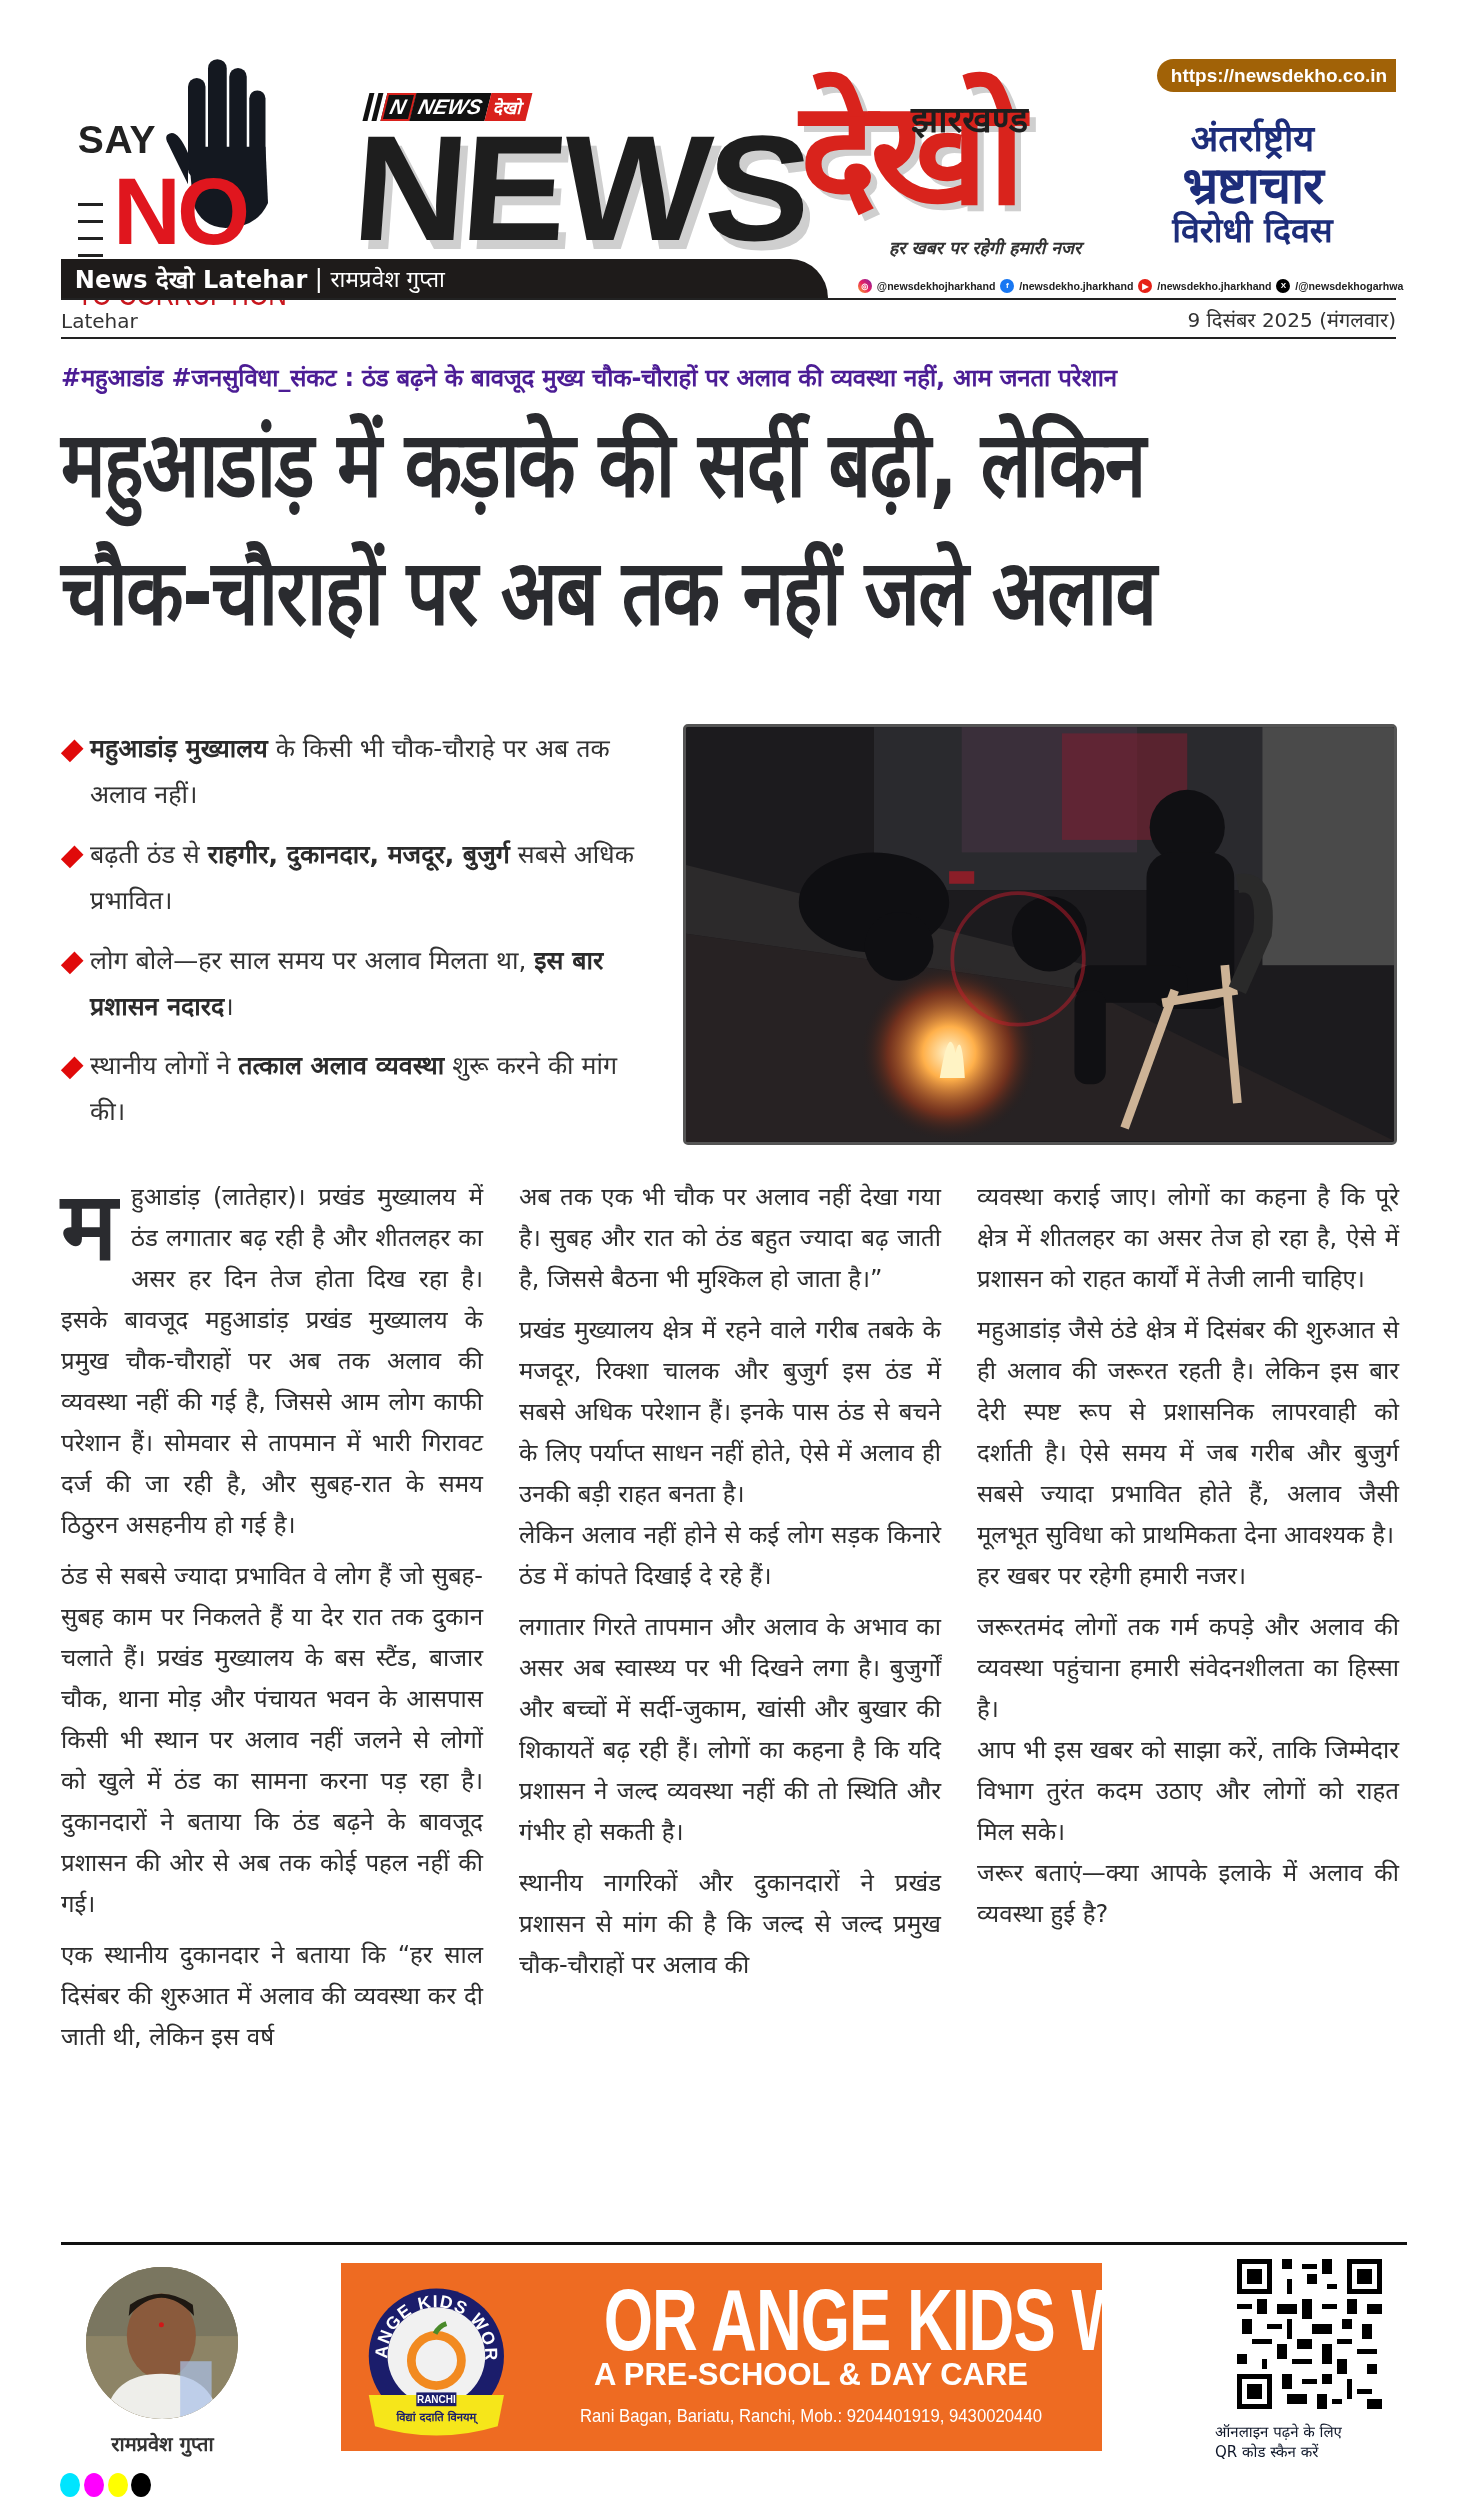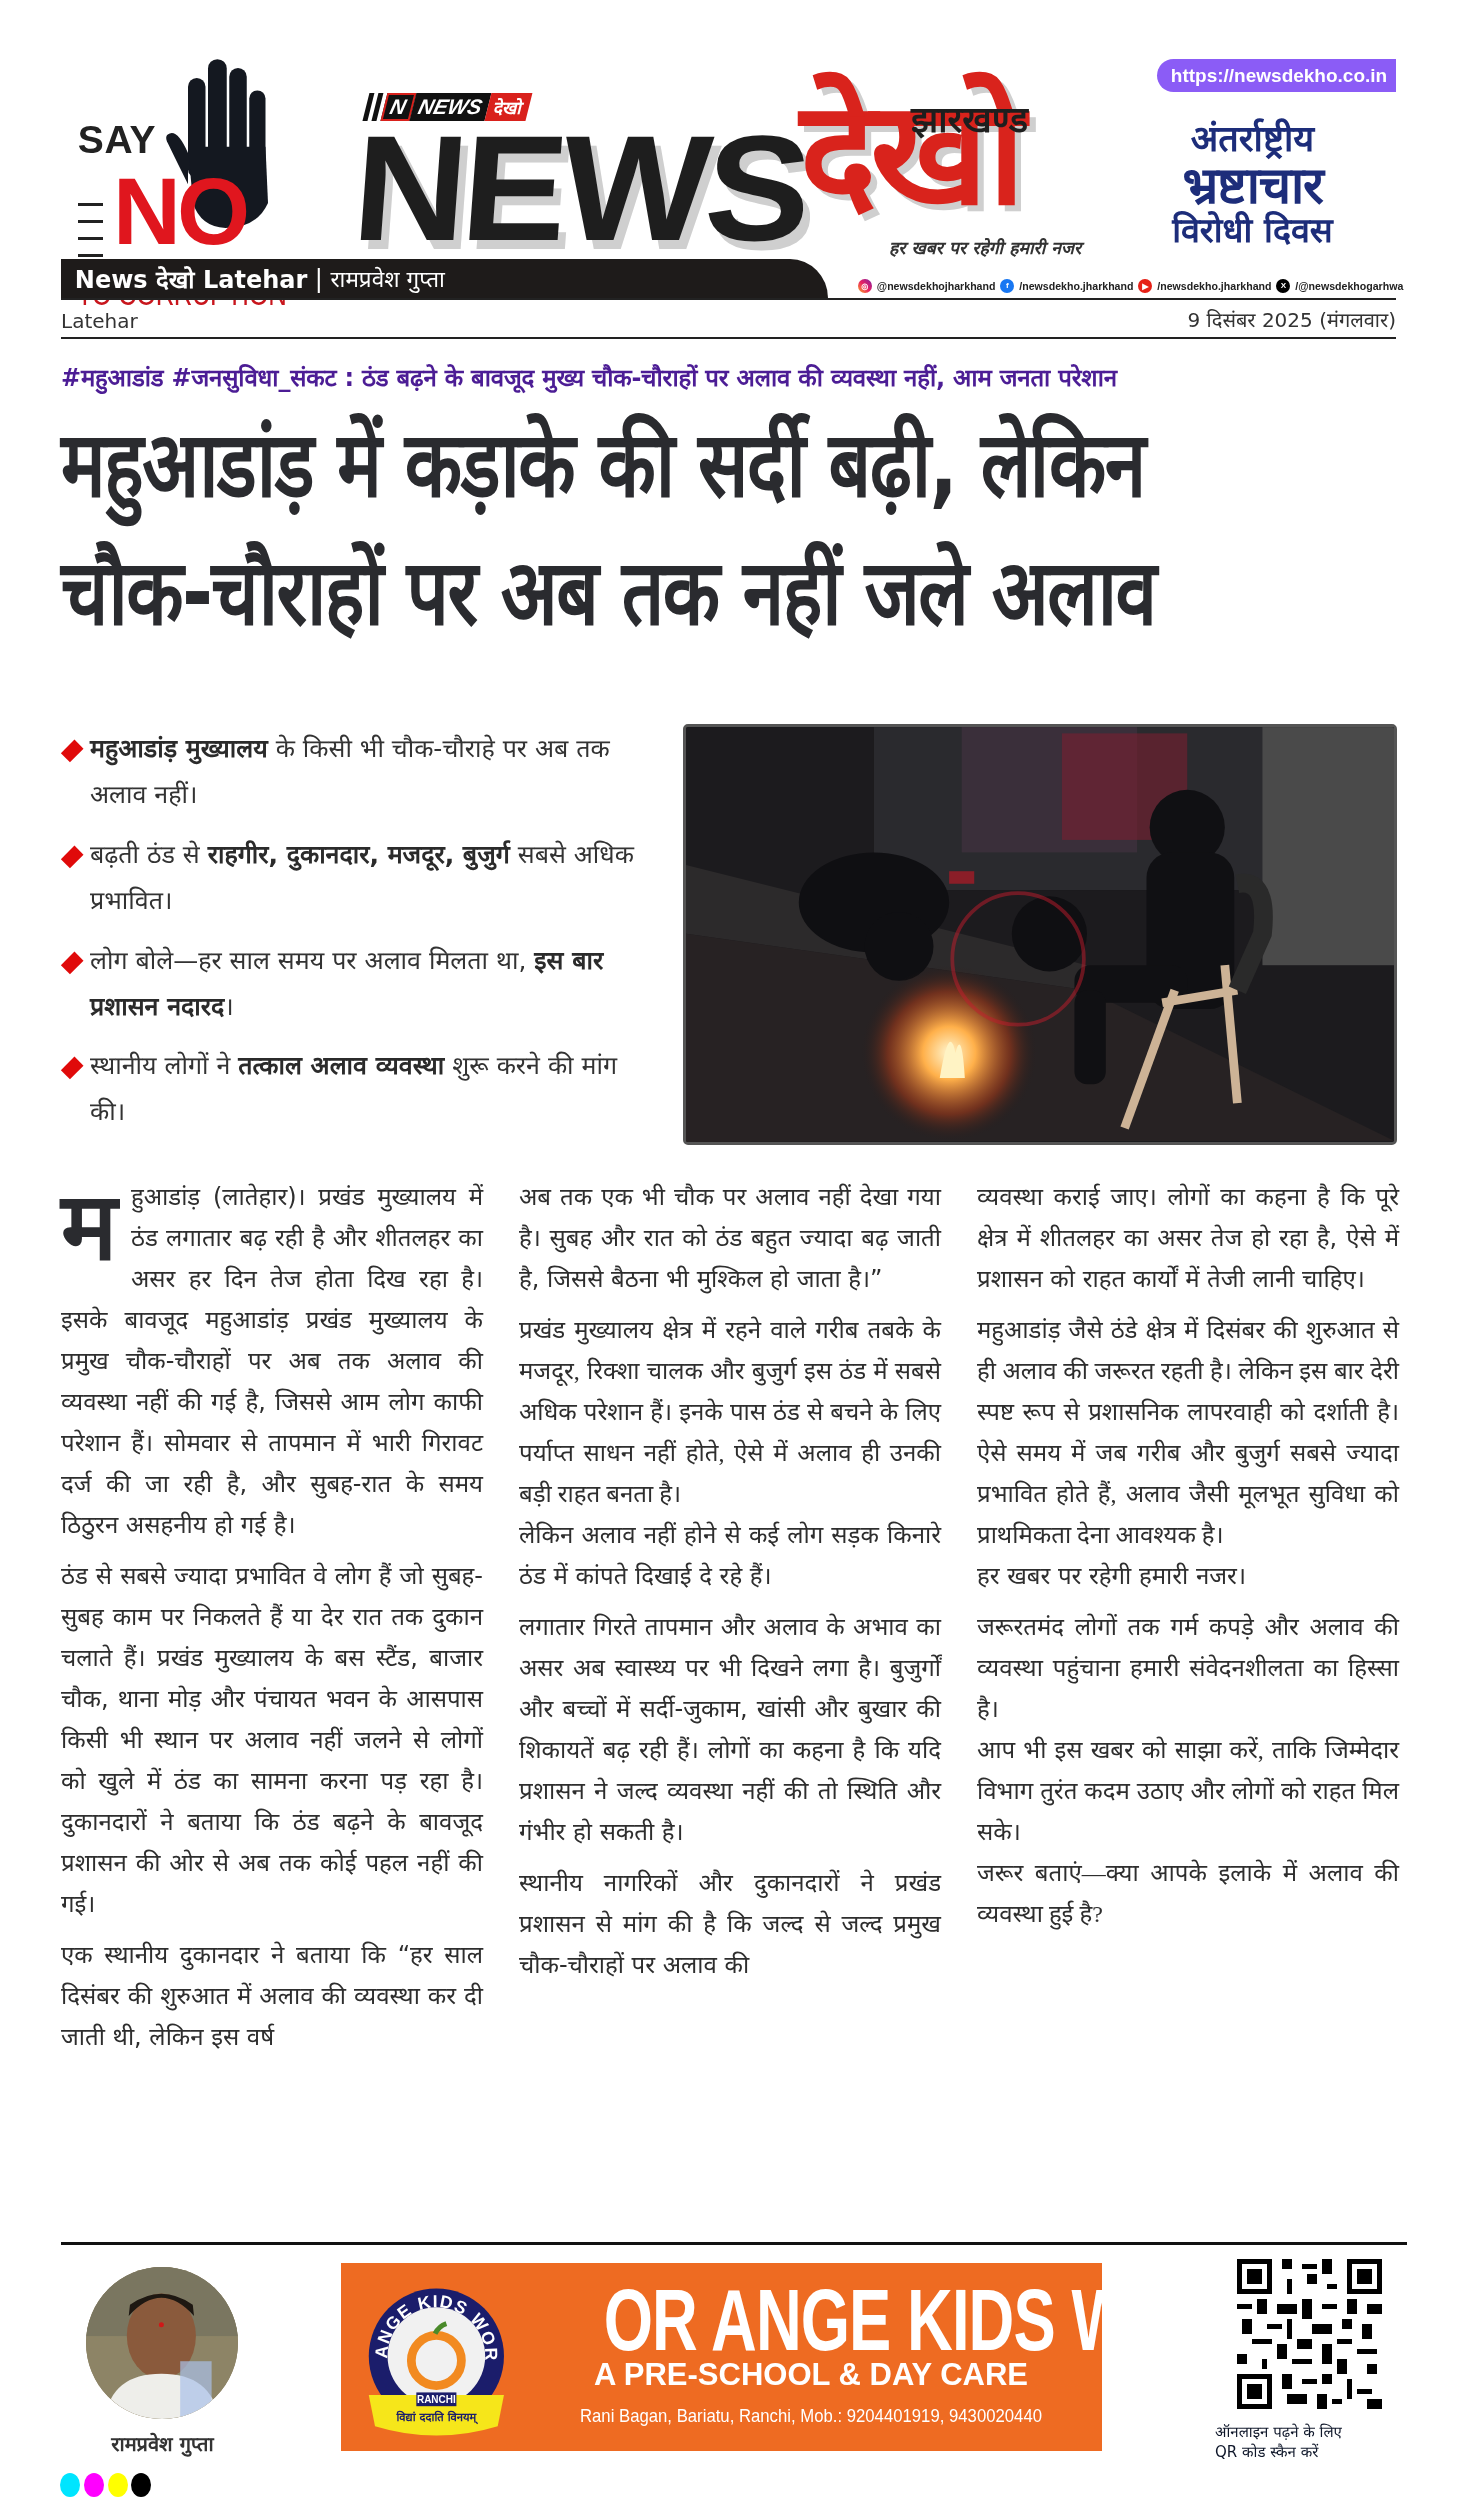--- a/index.html
+++ b/index.html
@@ -20,21 +20,21 @@
   .brand-small .slash { width: 5px; height: 27.6px; background: #111; margin-right: 3.8px; }
   .brand-small .nbox { width: 29px; height: 27.6px; background: #111; border: 2.5px solid #d9211c; color: #fff; font: bold italic 21px "Liberation Sans", sans-serif; display: flex; align-items: center; justify-content: center; }
   .brand-small .nw { background: #111; color: #fff; height: 27.6px; padding: 0 6.3px; font: bold italic 21px "Liberation Sans", sans-serif; display:flex; align-items:center; }
   .brand-small .dk { background: #d9211c; color: #fff; height: 27.6px; padding: 0 6.3px; font: bold 17.5px "DejaVu Sans", sans-serif; display:flex; align-items:center; }
 
   .brand-news { position: absolute; left: 354px; top: 113px; font: bold 150px "Liberation Sans", sans-serif; color: #1e1e1e; line-height: 1; letter-spacing: -5px; transform: scaleX(1.05) skewX(-4deg); transform-origin: left; text-shadow: 7.5px 8.8px 0 #cfcfcf; }
   .brand-jh { position: absolute; left: 911px; top: 94px; font: bold 36px "DejaVu Sans", sans-serif; color: #1e1e1e; }
   .brand-dekho { position: absolute; left: 800px; top: 81px; font: bold 144px "DejaVu Sans", sans-serif; color: #d9231c; line-height: 1; letter-spacing: -6.3px; text-shadow: 6.3px 6.3px 0 #cfcfcf; }
   .brand-tag { position: absolute; left: 889px; top: 235px; font: italic bold 17.5px "DejaVu Sans", sans-serif; color: #333; }
 
-  .url-pill { position: absolute; left: 1157px; top: 59px; width: 239px; height: 33px; background: #8b5cf6; border-radius: 19px 0 0 19px; color: #fff; font: bold 19px "Liberation Sans", sans-serif; display: flex; align-items: center; justify-content: flex-end; padding-right: 8.8px; }
+  .url-pill { position: absolute; left: 1157px; top: 59px; width: 239px; height: 33px; background: #a16207; border-radius: 19px 0 0 19px; color: #fff; font: bold 19px "Liberation Sans", sans-serif; display: flex; align-items: center; justify-content: flex-end; padding-right: 8.8px; }
   .acd { position: absolute; left: 1140px; top: 119px; width: 225px; text-align: center; color: #1d2d7a; font-weight: bold; font-family: "DejaVu Sans", sans-serif; }
   .acd .l1 { font-size: 36px; line-height: 1.1; }
   .acd .l2 { font-size: 51px; line-height: 1.05; letter-spacing: -1.3px; }
   .acd .l3 { font-size: 34px; line-height: 1.1; }
 
   .bar-strip { position: absolute; left: 61px; top: 259px; width: 767px; height: 39px; background: #1e1b1a; border-top-right-radius: 38px 39px; color: #fff; display: flex; align-items: center; padding-left: 13.8px; font: bold 24px "DejaVu Sans", sans-serif; }
   .bar-strip .sep { font-weight: normal; margin: 0 7.5px; }
   .bar-strip .auth { font-weight: normal; font-size: 22.5px; }
   .socials { position: absolute; left: 858px; top: 279px; display: flex; align-items: center; gap: 5px; font: bold 10.6px "Liberation Sans", sans-serif; color: #222; white-space: nowrap; }
   .socials .ic { width: 13.8px; height: 13.8px; border-radius: 50%; display: inline-flex; align-items: center; justify-content: center; color: #fff; font-size: 8.1px; font-weight: bold; }
@@ -55,21 +55,21 @@
   .hl-item { position: relative; padding-left: 29px; font: 25px "DejaVu Sans", sans-serif; color: #333; line-height: 46px; margin-bottom: 13.8px; }
   .hl-item b { color: #2b2b2b; }
   .hl-item .dia { position: absolute; left: 2.5px; top: 17px; width: 16.3px; height: 16.3px; background: #e00a0a; transform: rotate(45deg) scale(.8,1.2); }
 
   .photo { position: absolute; left: 683px; top: 724px; width: 714px; height: 421px; border: 3.1px solid #555; border-radius: 5px; overflow: hidden; background: #1a1a1c; }
 
   
   .cols { position: absolute; left: 61px; top: 1177px; width: 1340px; height: 1021px; display: flex; gap: 36px; }
   .col { width: 422px; font: 24px "DejaVu Sans", sans-serif; color: #2e2e2e; line-height: 41px; text-align: justify; }
   .col p { margin-bottom: 10px; }
-  .col p.tight { margin-bottom: 0; font-family: Liberation Serif, serif; }
+  .col p.tight { margin-bottom: 0; }
   .dropcap { float: left; font: bold 94px "DejaVu Serif", serif; line-height: 81px; margin: 8.8px 13.8px 0 0; color: #2a2b2f; }
 
   
   .rule3 { position: absolute; left: 61px; top: 2242px; width: 1346px; height: 3.1px; background: #111; }
   .avatar { position: absolute; left: 86px; top: 2267px; width: 152px; height: 152px; border-radius: 50%; overflow: hidden; background: #8a7a5e; }
   .avatar-name { position: absolute; left: 75px; top: 2430px; width: 175px; text-align: center; font: bold 20px "DejaVu Sans", sans-serif; color: #333; }
   .cmyk { position: absolute; left: 60px; top: 2473px; display: flex; gap: 3.8px; }
   .cmyk span { width: 20px; height: 24px; border-radius: 50%; display: block; }
 
   .ad { position: absolute; left: 341px; top: 2263px; width: 761px; height: 188px; background: #ee6b22; }

